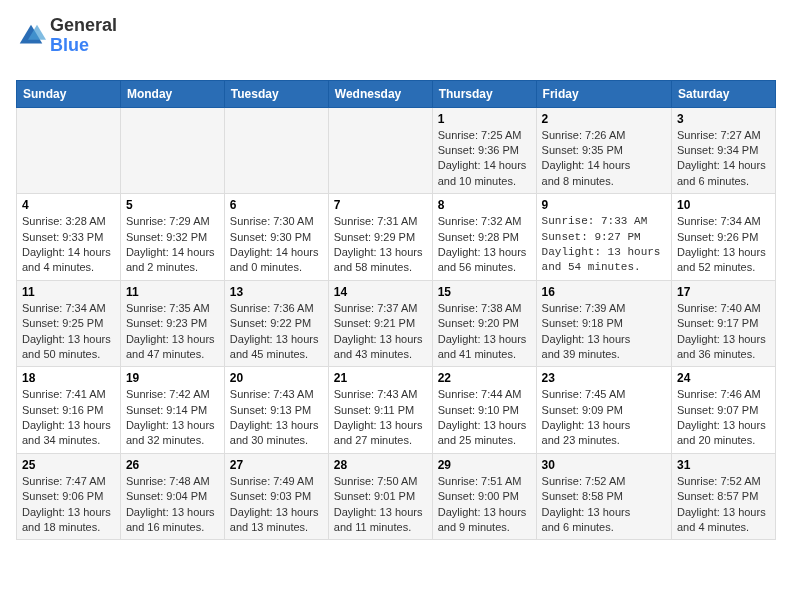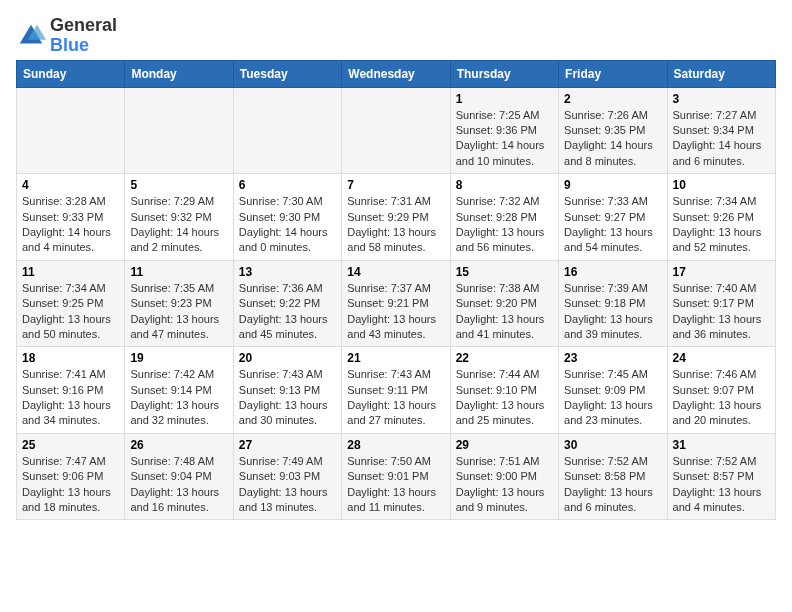--- a/index.html
+++ b/index.html
@@ -6,21 +6,21 @@
     body {
       font-family: Arial, sans-serif;
       background: #fff;
       width: 792px;
       min-height: 612px;
       padding: 16px;
     }
     .header-area {
       display: flex;
       align-items: flex-start;
-      margin-bottom: 4px;
+      margin-bottom: 24px;
     }
     .logo {
       display: flex;
       align-items: center;
       gap: 4px;
     }
     .logo-text {
       display: flex;
       flex-direction: column;
       line-height: 1.1;
@@ -153,21 +153,21 @@
 Daylight: 14 hours
 and 0 minutes.</span></td>
         <td><span class="day-num">7</span><span class="day-info" style="white-space: pre-line;">Sunrise: 7:31 AM
 Sunset: 9:29 PM
 Daylight: 13 hours
 and 58 minutes.</span></td>
         <td><span class="day-num">8</span><span class="day-info" style="white-space: pre-line;">Sunrise: 7:32 AM
 Sunset: 9:28 PM
 Daylight: 13 hours
 and 56 minutes.</span></td>
-        <td><span class="day-num">9</span><span class="day-info" style="white-space: pre-line;">Sunrise: 7:33 AM
+        <td><span class="day-num">9</span><span class="day-info" style="white-space: pre-line; font-family: Liberation Mono, monospace;">Sunrise: 7:33 AM
 Sunset: 9:27 PM
 Daylight: 13 hours
 and 54 minutes.</span></td>
         <td><span class="day-num">10</span><span class="day-info" style="white-space: pre-line;">Sunrise: 7:34 AM
 Sunset: 9:26 PM
 Daylight: 13 hours
 and 52 minutes.</span></td>
       </tr>
       <tr>
         <td><span class="day-num">11</span><span class="day-info" style="white-space: pre-line;">Sunrise: 7:34 AM

